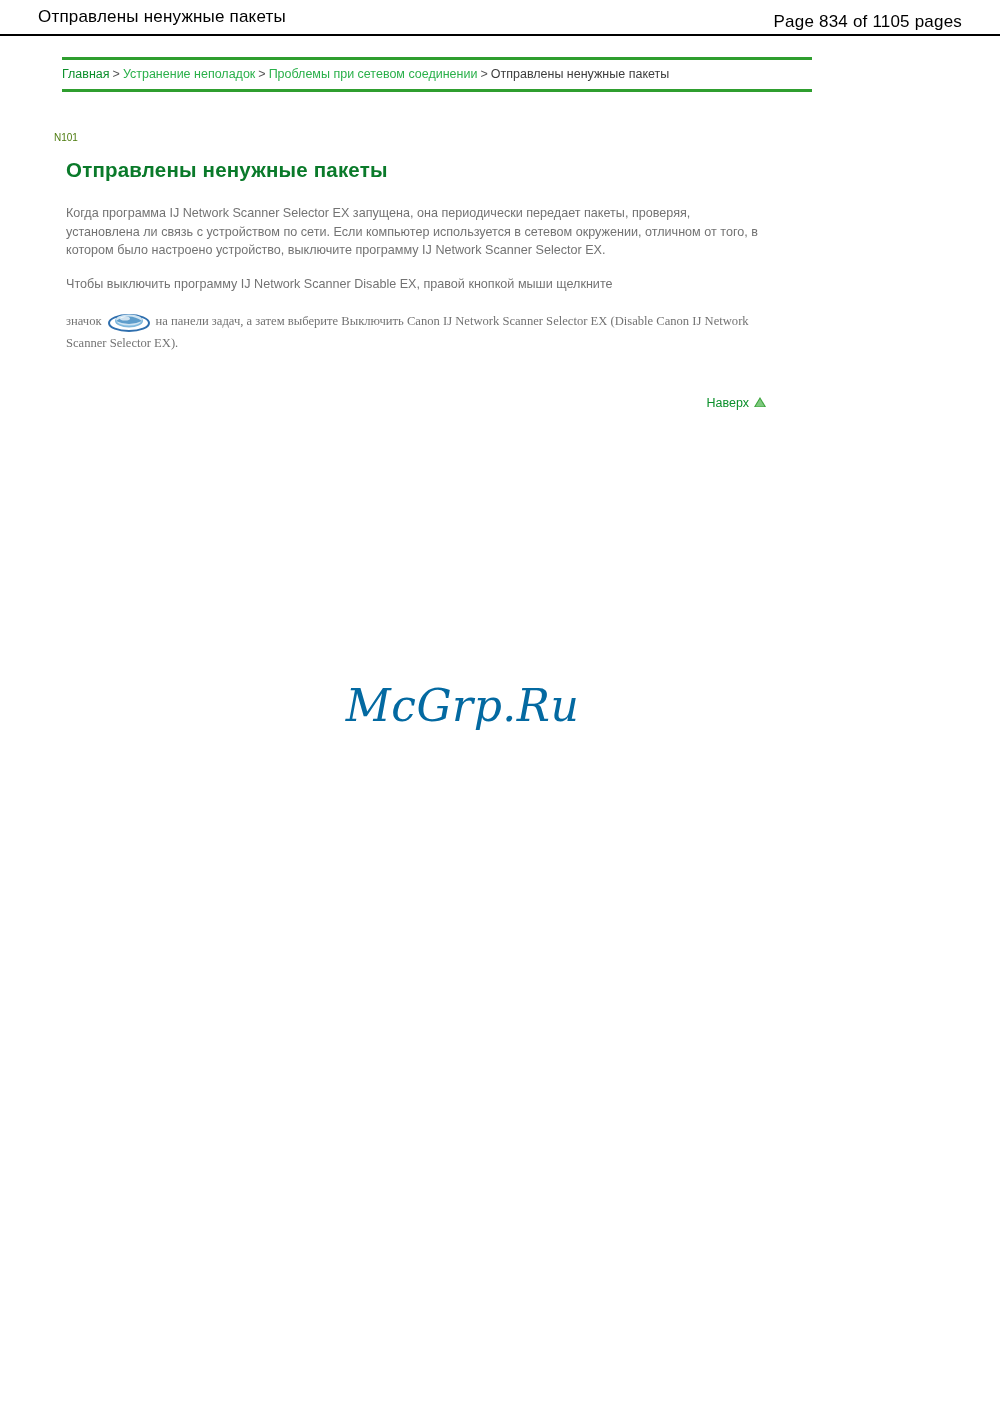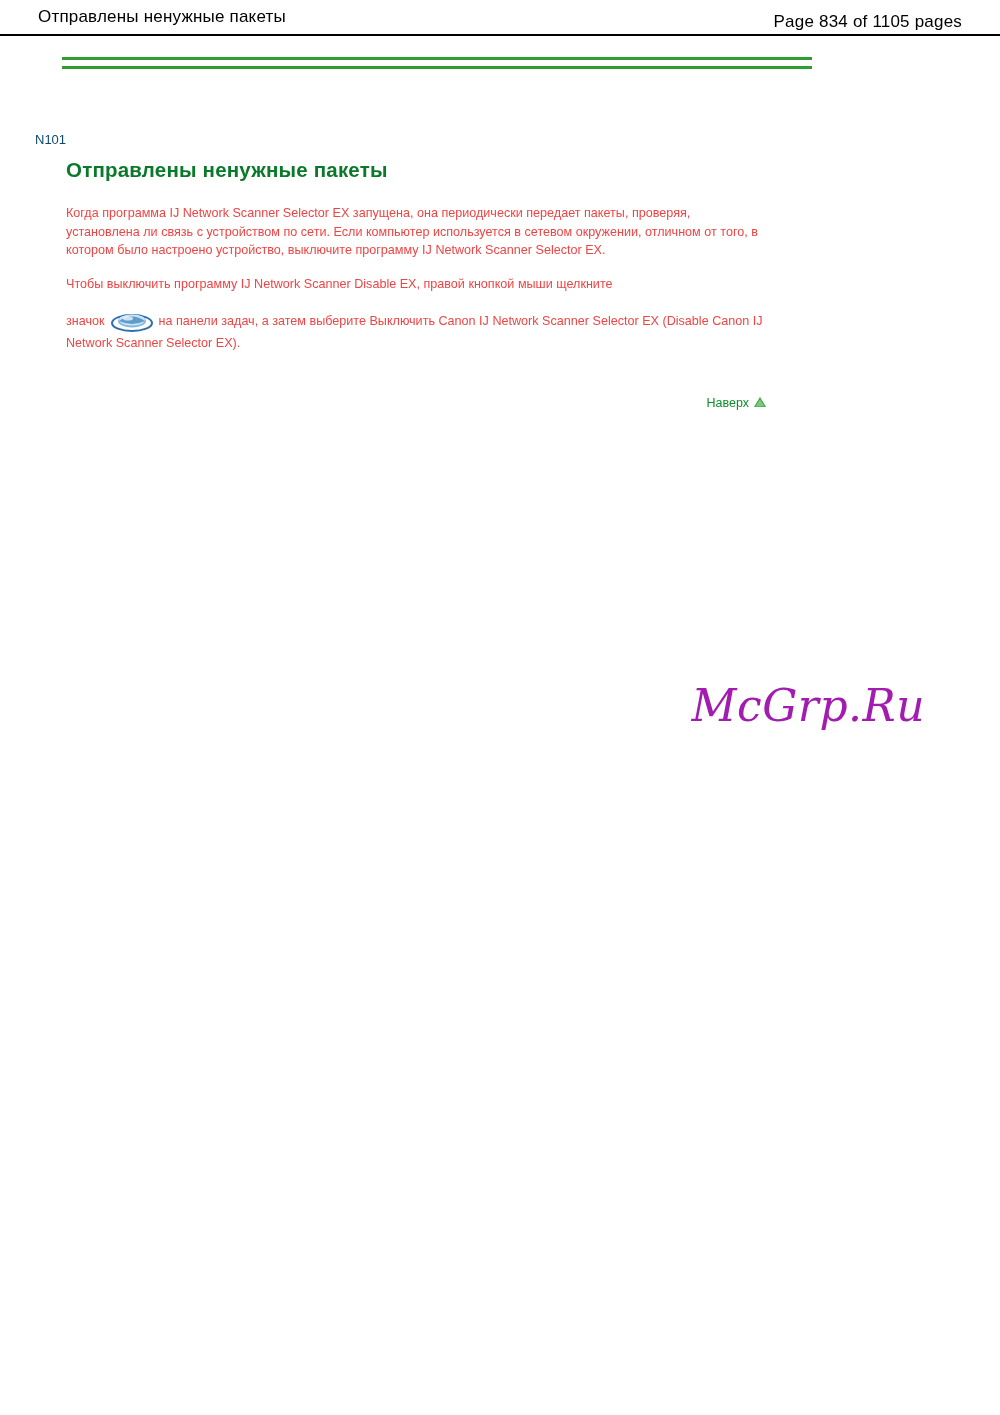--- a/index.html
+++ b/index.html
@@ -82,46 +82,47 @@
     padding: 0 3px;
   }
   .crumb-current {
     color: #3d3d3d;
   }
 
   
   .anchor-id {
     position: absolute;
     top: 132px;
-    left: 35px;
-    font-size: 13px;
-    color: #0c4a6e;
+    left: 54px;
+    font-size: 10px;
+    color: #4d7c0f;
   }
   .content {
     position: absolute;
     top: 158px;
     left: 66px;
     width: 720px;
   }
   h1.doc-title {
     margin: 0 0 22px 0;
     font-size: 20.5px;
     font-weight: bold;
     color: #0a7a2a;
     letter-spacing: 0.2px;
   }
   p.para {
     margin: 0 0 15px 0;
     font-size: 12.6px;
     line-height: 18.5px;
-    color: #ef4444;
+    color: #737373;
     max-width: 700px;
   }
   p.para.last {
     margin-bottom: 10px;
+    font-family: Liberation Serif, serif;
   }
   .inline-icon {
     display: inline-block;
     width: 46px;
     height: 26px;
     vertical-align: -9px;
     margin: 0 4px;
     position: relative;
   }
   .inline-icon svg { display: block; }
@@ -143,39 +144,42 @@
     margin-left: 5px;
     vertical-align: -1px;
   }
 
   
   .watermark {
     position: absolute;
     top: 680px;
     left: 0;
     width: 925px;
-    text-align: right;
+    text-align: center;
     font-family: "DejaVu Serif", serif;
     font-style: italic;
     font-size: 44px;
-    color: #a21caf;
+    color: #0369a1;
     letter-spacing: 0.5px;
   }
 </style>
 </head>
 <body>
 
 <div class="page-header">
   <div class="header-title">Отправлены ненужные пакеты</div>
   <div class="header-pageinfo">Page 834 of 1105 pages</div>
 </div>
 <div class="header-rule"></div>
 
 <div class="crumb-wrap">
   <div class="crumb-rule"></div>
+  <div class="crumb-line">
+    <a class="crumb-link" href="#">Главная</a><span class="crumb-sep">&gt;</span><a class="crumb-link alt" href="#">Устранение неполадок</a><span class="crumb-sep">&gt;</span><a class="crumb-link alt" href="#">Проблемы при сетевом соединении</a><span class="crumb-sep">&gt;</span><span class="crumb-current">Отправлены ненужные пакеты</span>
+  </div>
   <div class="crumb-rule bottom"></div>
 </div>
 
 <div class="anchor-id">N101</div>
 
 <div class="content">
   <h1 class="doc-title">Отправлены ненужные пакеты</h1>
 
   <p class="para">Когда программа IJ Network Scanner Selector EX запущена, она периодически передает пакеты, проверяя, установлена ли связь с устройством по сети. Если компьютер используется в сетевом окружении, отличном от того, в котором было настроено устройство, выключите программу IJ Network Scanner Selector EX.</p>
 

